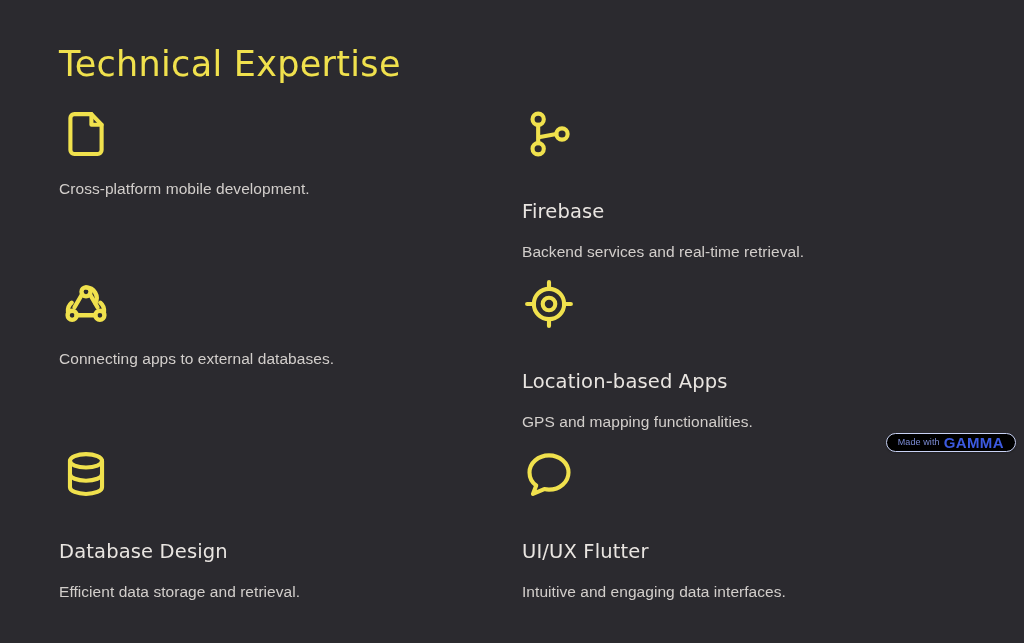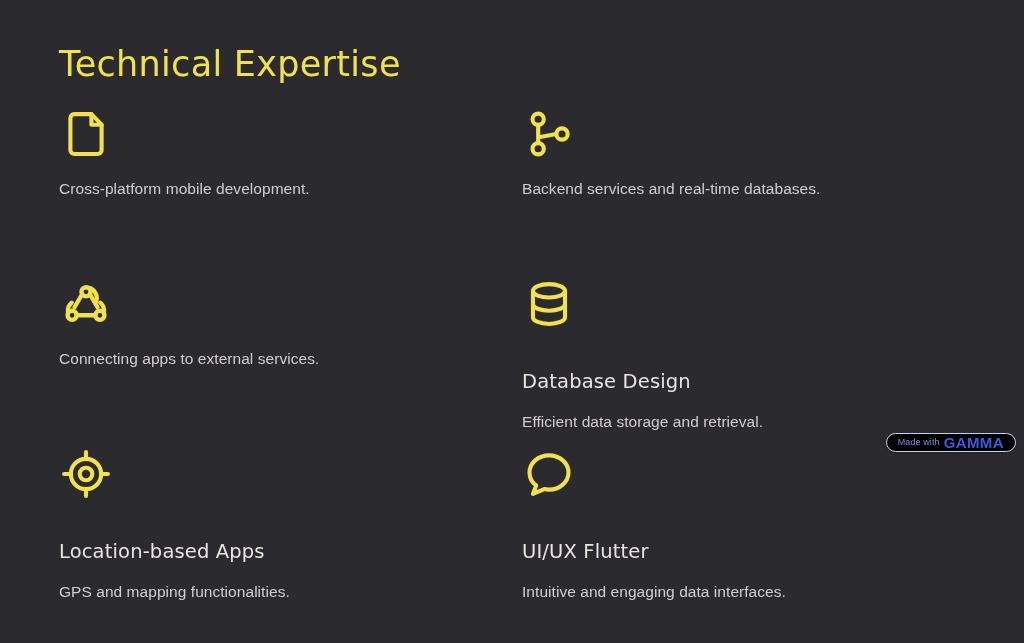--- a/index.html
+++ b/index.html
@@ -147,70 +147,71 @@
     <div class="card">
       <span class="card-icon">
         <svg viewBox="0 0 24 24" fill="none" stroke="#f0e14d" stroke-width="1.9" stroke-linecap="round" stroke-linejoin="round">
           <circle cx="7" cy="5.2" r="2.6"></circle>
           <circle cx="7" cy="18.8" r="2.6"></circle>
           <circle cx="18" cy="12" r="2.6"></circle>
           <path d="M7 7.8v8.4"></path>
           <path d="M7.9 13.4 15.4 12"></path>
         </svg>
       </span>
-      <div class="card-desc">Backend services and real-time databases.</div>
+      <div class="card-title">Firebase</div>
+      <div class="card-desc">Backend services and real-time retrieval.</div>
     </div>
 
     <div class="card">
       <span class="card-icon">
         <svg viewBox="0 0 24 24" fill="none" stroke="#f0e14d" stroke-width="2" stroke-linecap="round" stroke-linejoin="round">
           <circle cx="12" cy="6.4" r="2.1"></circle>
           <circle cx="5.6" cy="17.2" r="2.1"></circle>
           <circle cx="18.4" cy="17.2" r="2.1"></circle>
           <path d="M12 4.3a4.9 4.9 0 0 1 4.3 7.3"></path>
           <path d="M10.2 7.5 6.7 13.5"></path>
           <path d="M13.8 7.5l3.5 6"></path>
           <path d="M7.7 17.2h8.6"></path>
           <path d="M3.7 15.6a4.9 4.9 0 0 1 1.7-4.2"></path>
           <path d="M20.3 15.6a4.9 4.9 0 0 0-1.7-4.2"></path>
         </svg>
       </span>
-      <div class="card-desc">Connecting apps to external services.</div>
-    </div>
-
-    <div class="card">
-      <span class="card-icon">
-        <svg viewBox="0 0 24 24" fill="none" stroke="#f0e14d" stroke-width="1.9" stroke-linecap="round" stroke-linejoin="round">
-          <ellipse cx="12" cy="5.9" rx="7.4" ry="3.1"></ellipse>
-          <path d="M4.6 5.9v12.2c0 1.71 3.31 3.1 7.4 3.1s7.4-1.39 7.4-3.1V5.9"></path>
-          <path d="M4.6 12c0 1.71 3.31 3.1 7.4 3.1s7.4-1.39 7.4-3.1"></path>
-        </svg>
-      </span>
-      <div class="card-title">Database Design</div>
-      <div class="card-desc">Efficient data storage and retrieval.</div>
+      <div class="card-desc">Connecting apps to external databases.</div>
     </div>
 
     <div class="card">
       <span class="card-icon">
         <svg viewBox="0 0 24 24" fill="none" stroke="#f0e14d" stroke-width="1.9" stroke-linecap="round" stroke-linejoin="round">
           <circle cx="12" cy="12" r="7"></circle>
           <circle cx="12" cy="12" r="2.9"></circle>
           <path d="M12 1.9v3.2"></path>
           <path d="M12 18.9v3.2"></path>
           <path d="M22.1 12h-3.2"></path>
           <path d="M5.1 12H1.9"></path>
         </svg>
       </span>
       <div class="card-title">Location-based Apps</div>
       <div class="card-desc">GPS and mapping functionalities.</div>
     </div>
 
     <div class="card">
       <span class="card-icon">
         <svg viewBox="0 0 24 24" fill="none" stroke="#f0e14d" stroke-width="1.9" stroke-linecap="round" stroke-linejoin="round">
+          <ellipse cx="12" cy="5.9" rx="7.4" ry="3.1"></ellipse>
+          <path d="M4.6 5.9v12.2c0 1.71 3.31 3.1 7.4 3.1s7.4-1.39 7.4-3.1V5.9"></path>
+          <path d="M4.6 12c0 1.71 3.31 3.1 7.4 3.1s7.4-1.39 7.4-3.1"></path>
+        </svg>
+      </span>
+      <div class="card-title">Database Design</div>
+      <div class="card-desc">Efficient data storage and retrieval.</div>
+    </div>
+
+    <div class="card">
+      <span class="card-icon">
+        <svg viewBox="0 0 24 24" fill="none" stroke="#f0e14d" stroke-width="1.9" stroke-linecap="round" stroke-linejoin="round">
           <path d="M21 11.3c0 4.36-4.03 7.9-9 7.9a10.5 10.5 0 0 1-2.2-.23L4.6 21.2l1.5-3.9A7.36 7.36 0 0 1 3 11.3c0-4.36 4.03-7.9 9-7.9s9 3.54 9 7.9z"></path>
         </svg>
       </span>
       <div class="card-title">UI/UX Flutter</div>
       <div class="card-desc">Intuitive and engaging data interfaces.</div>
     </div>
 
   </div>
 
   <div class="gamma-badge">

